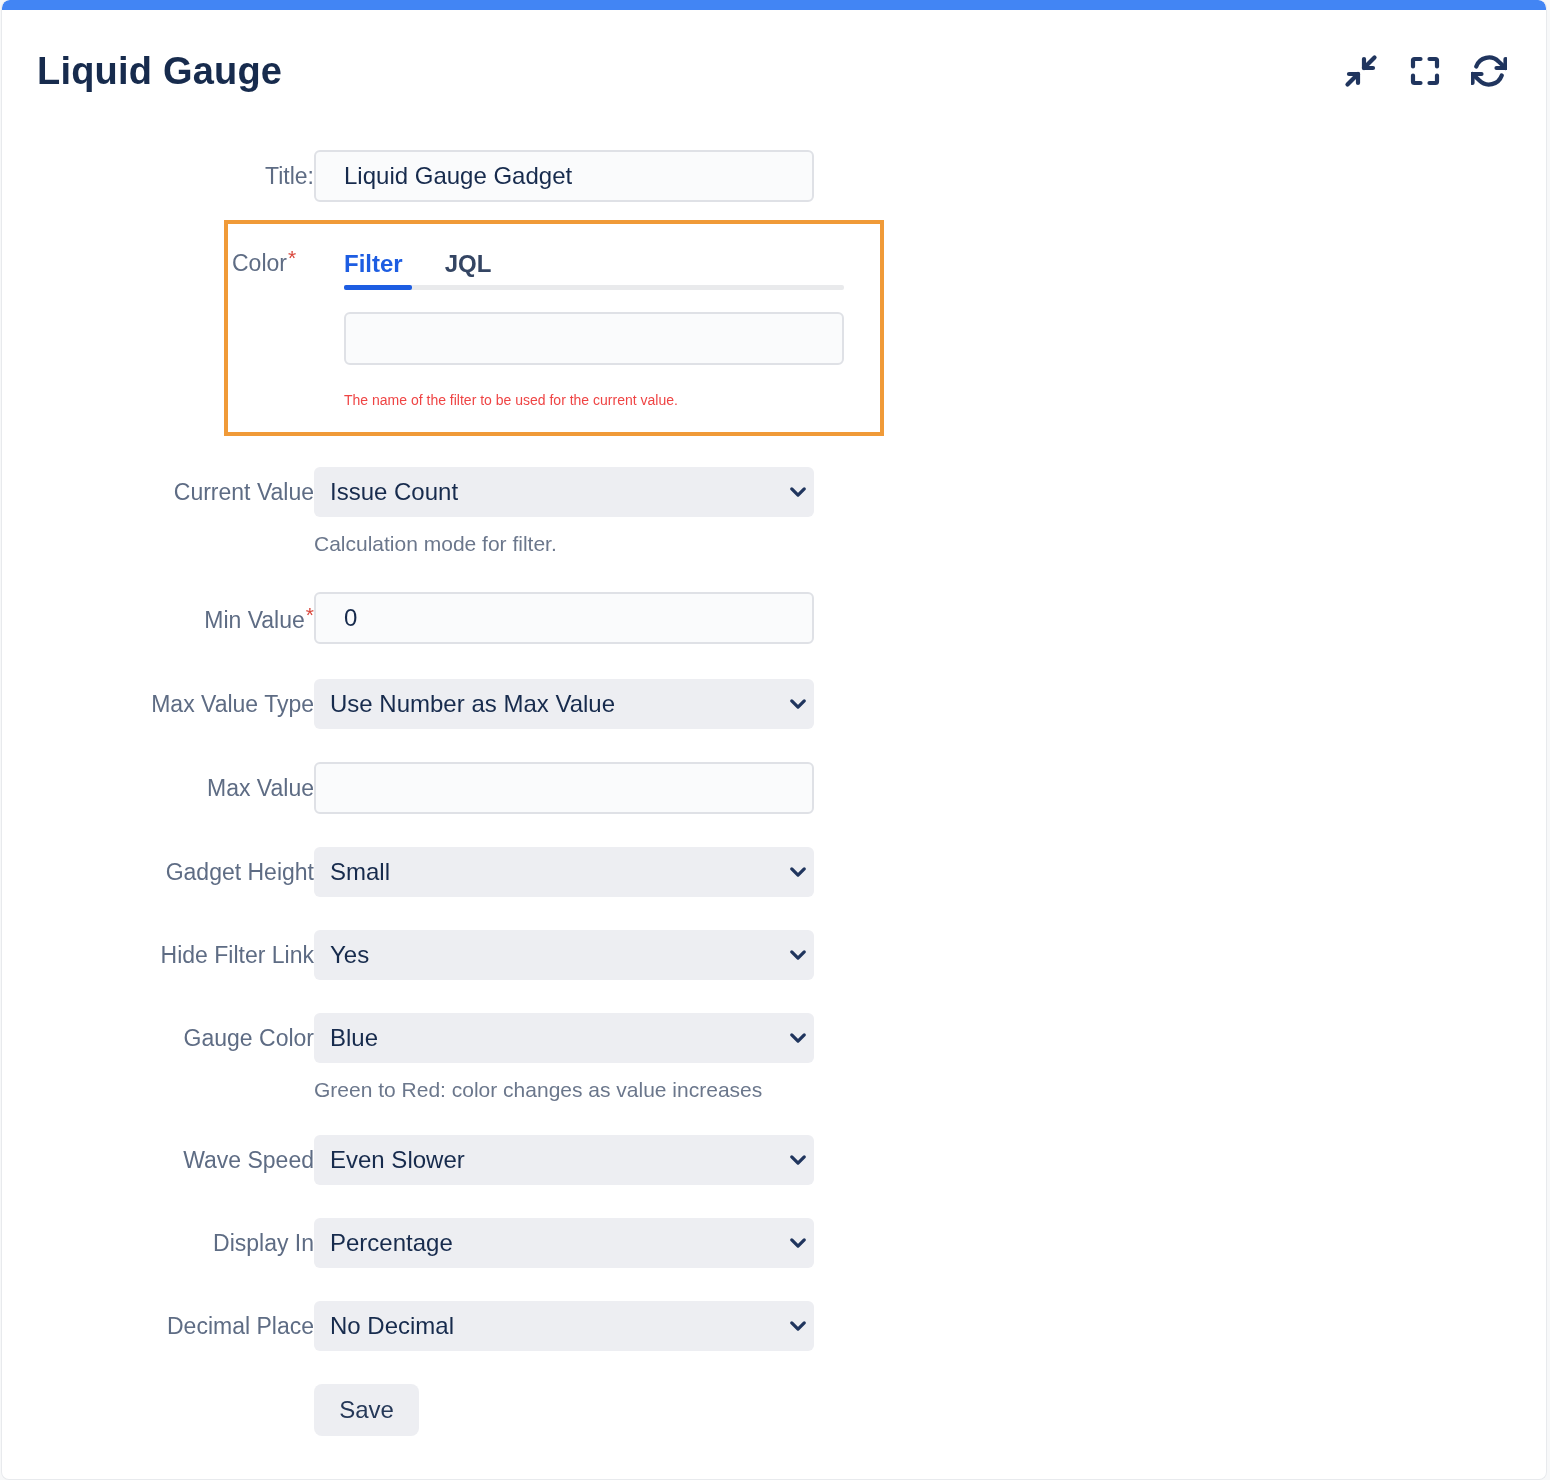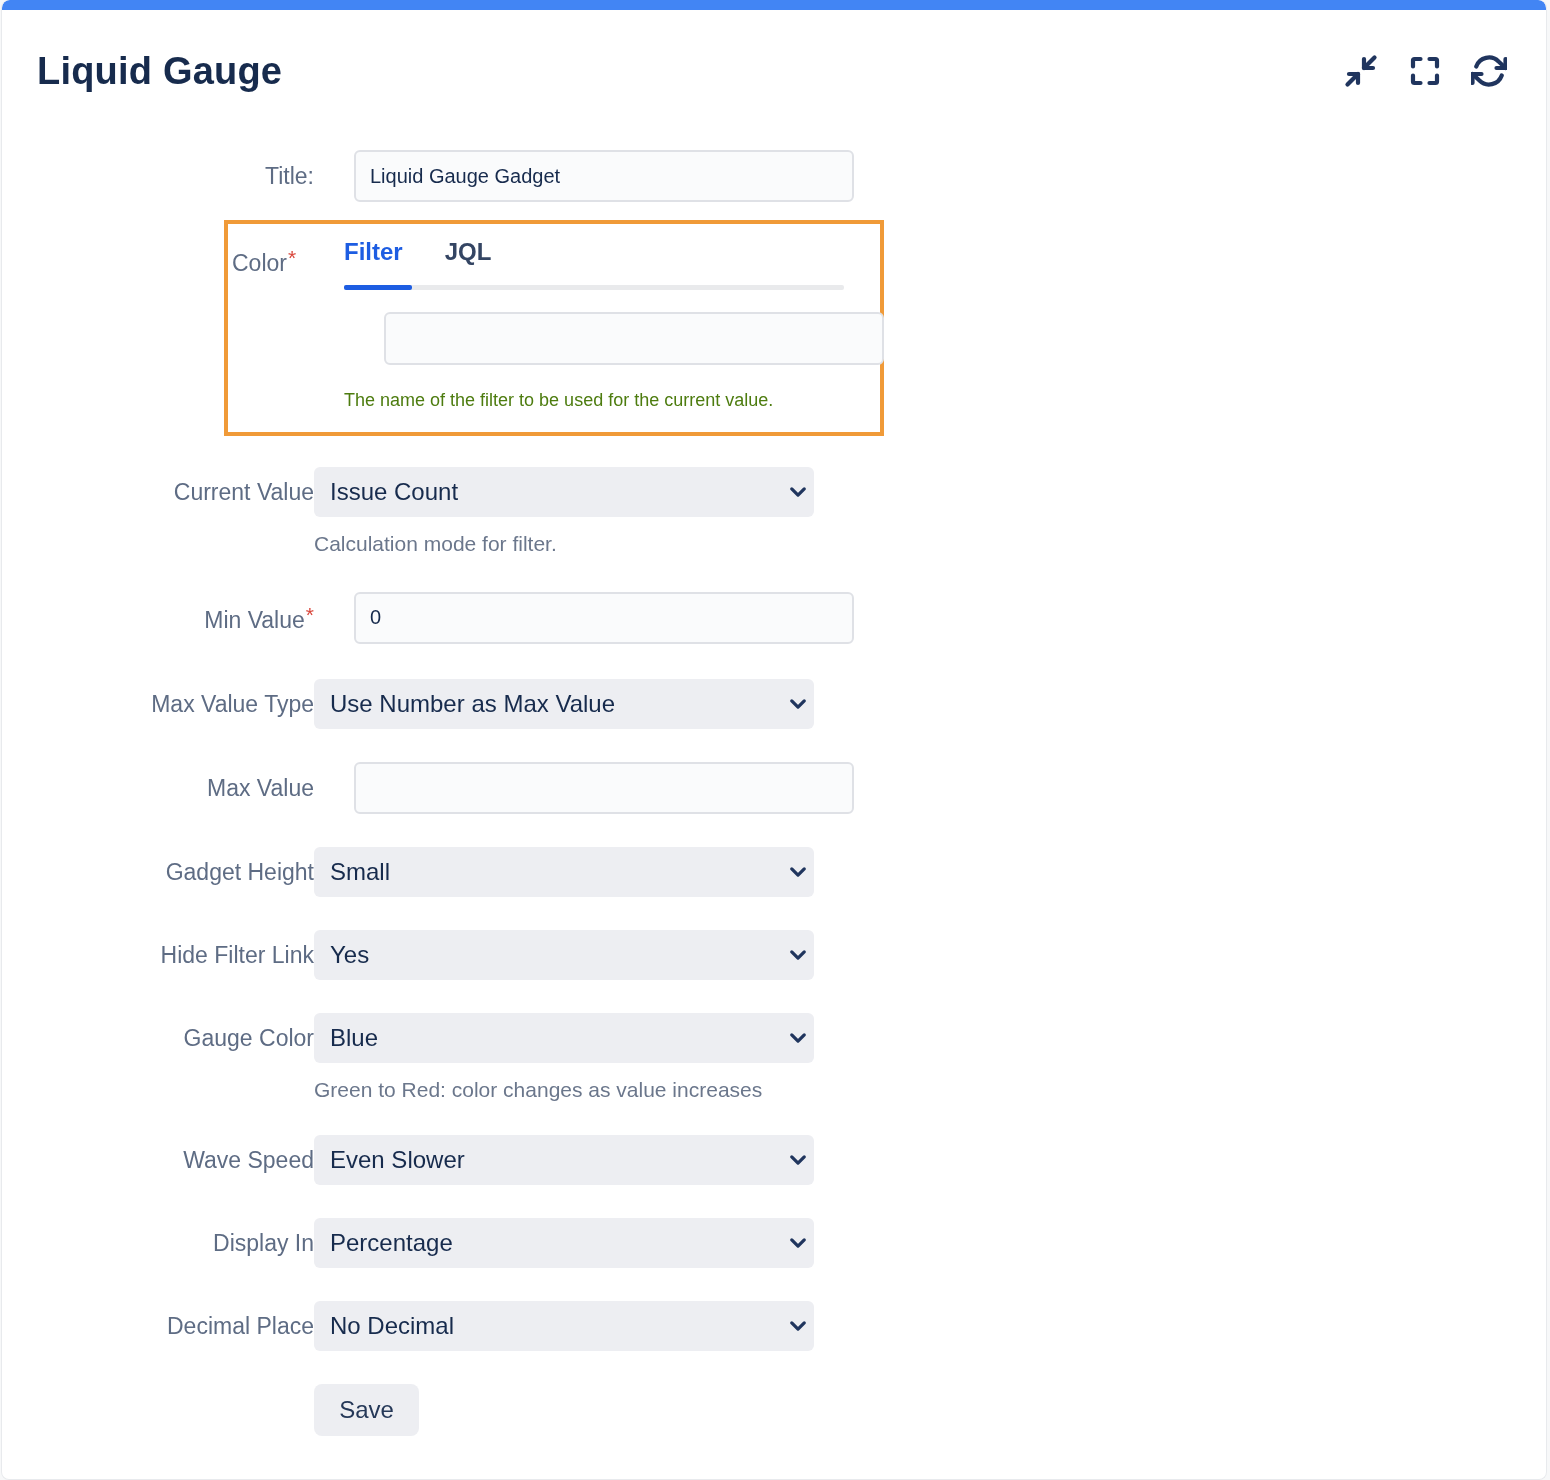--- a/index.html
+++ b/index.html
@@ -62,25 +62,24 @@
   .row.sel-row .lbl { line-height: 50px; }
   .req { color: #D9473C; font-size: 21px; vertical-align: 6px; margin-left: 1px; }
 
   .input {
     width: 100%;
     height: 52px;
     background: #FAFBFC;
     border: 2px solid #DFE1E6;
     border-radius: 6px;
     font-family: "Liberation Sans", sans-serif;
-    font-size: 20px;
+    font-size: 24px;
     color: #172B4D;
-    padding: 0 14px;
+    padding: 0 28px;
     outline: none;
-    margin-left: 40px;
   }
   .select {
     width: 100%;
     height: 50px;
     background: #EDEEF2;
     border-radius: 6px;
     display: flex;
     align-items: center;
     justify-content: space-between;
     padding: 0 6px 0 16px;
@@ -106,21 +105,21 @@
   .issues-grid {
     display: grid;
     grid-template-columns: 112px 500px;
   }
   .issues-lbl {
     font-size: 23px;
     color: #5E6C84;
     line-height: 40px;
     white-space: nowrap;
   }
-  .tabs { display: flex; gap: 42px; height: 40px; align-items: flex-start; }
+  .tabs { display: flex; gap: 42px; height: 40px; align-items: flex-end; }
   .tab { font-size: 24px; font-weight: 700; cursor: pointer; }
   .tab.active { color: #1D5DE2; }
   .tab.inactive { color: #344563; }
   .tab-track {
     grid-column: 2;
     height: 5px;
     background: #E9EAEC;
     border-radius: 2px;
     position: relative;
     margin-top: 2px;
@@ -128,22 +127,22 @@
   .tab-track .active-seg {
     position: absolute; left: 0; top: 0;
     width: 68px; height: 5px;
     background: #1D5DE2;
     border-radius: 2px;
   }
   .issues-input-wrap { grid-column: 2; margin-top: 22px; }
   .issues-input { height: 53px; }
   .issues-helper {
     grid-column: 2;
-    font-size: 18px;
-    color: #4d7c0f;
+    font-size: 14px;
+    color: #ef4444;
     line-height: 39px;
     margin-top: 16px;
     max-width: 470px;
     white-space: normal;
   }
 
   .save-btn {
     grid-column: 2;
     justify-self: start;
     width: 105px;

